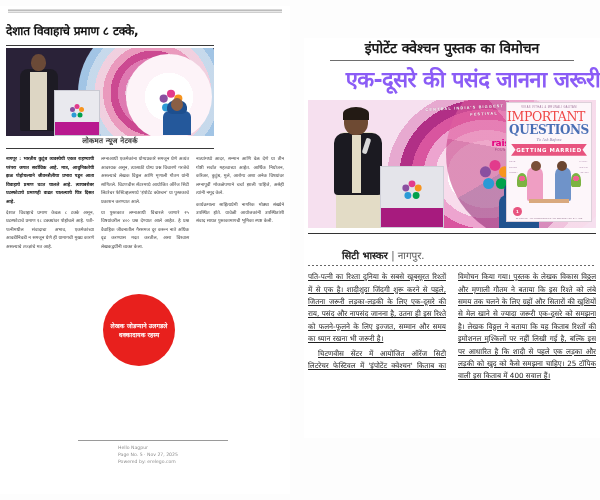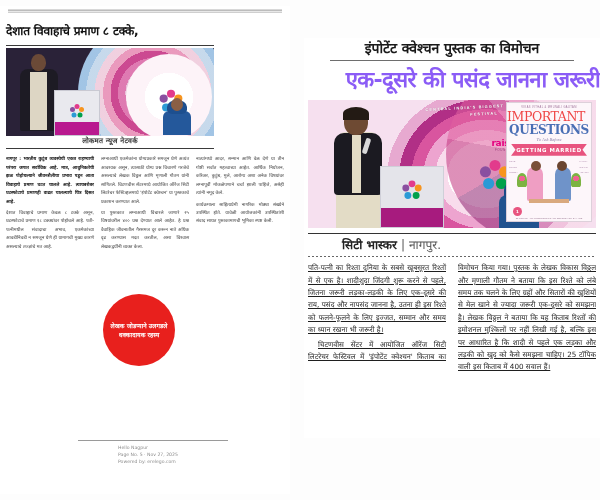--- a/index.html
+++ b/index.html
@@ -455,24 +455,25 @@
   }
 
   .byline-right {
     margin: 5px 4px 0 4px;
     width: 288px;
   }
   .byline-right .brule { height:1px; background:#333; }
   .byline-right .bdot { height:1px; background: repeating-linear-gradient(to right, #666 0 2px, transparent 2px 4px); margin-top:3px; }
   .byline-right-text {
     font-family:"DejaVu Sans", sans-serif;
-    font-size:12px;
+    font-size:10px;
     font-weight:bold;
     color:#222;
     padding: 2px 0 0 34px;
+    margin-top: 12px;
   }
   .byline-right-text .loc { font-weight: normal; color:#555; }
 
   .body-cols-right {
     margin: 5px 4px 0 4px;
     column-count: 2;
     column-gap: 12px;
     font-family: "DejaVu Sans", sans-serif;
     font-size: 7.2px;
     line-height: 1.72;

